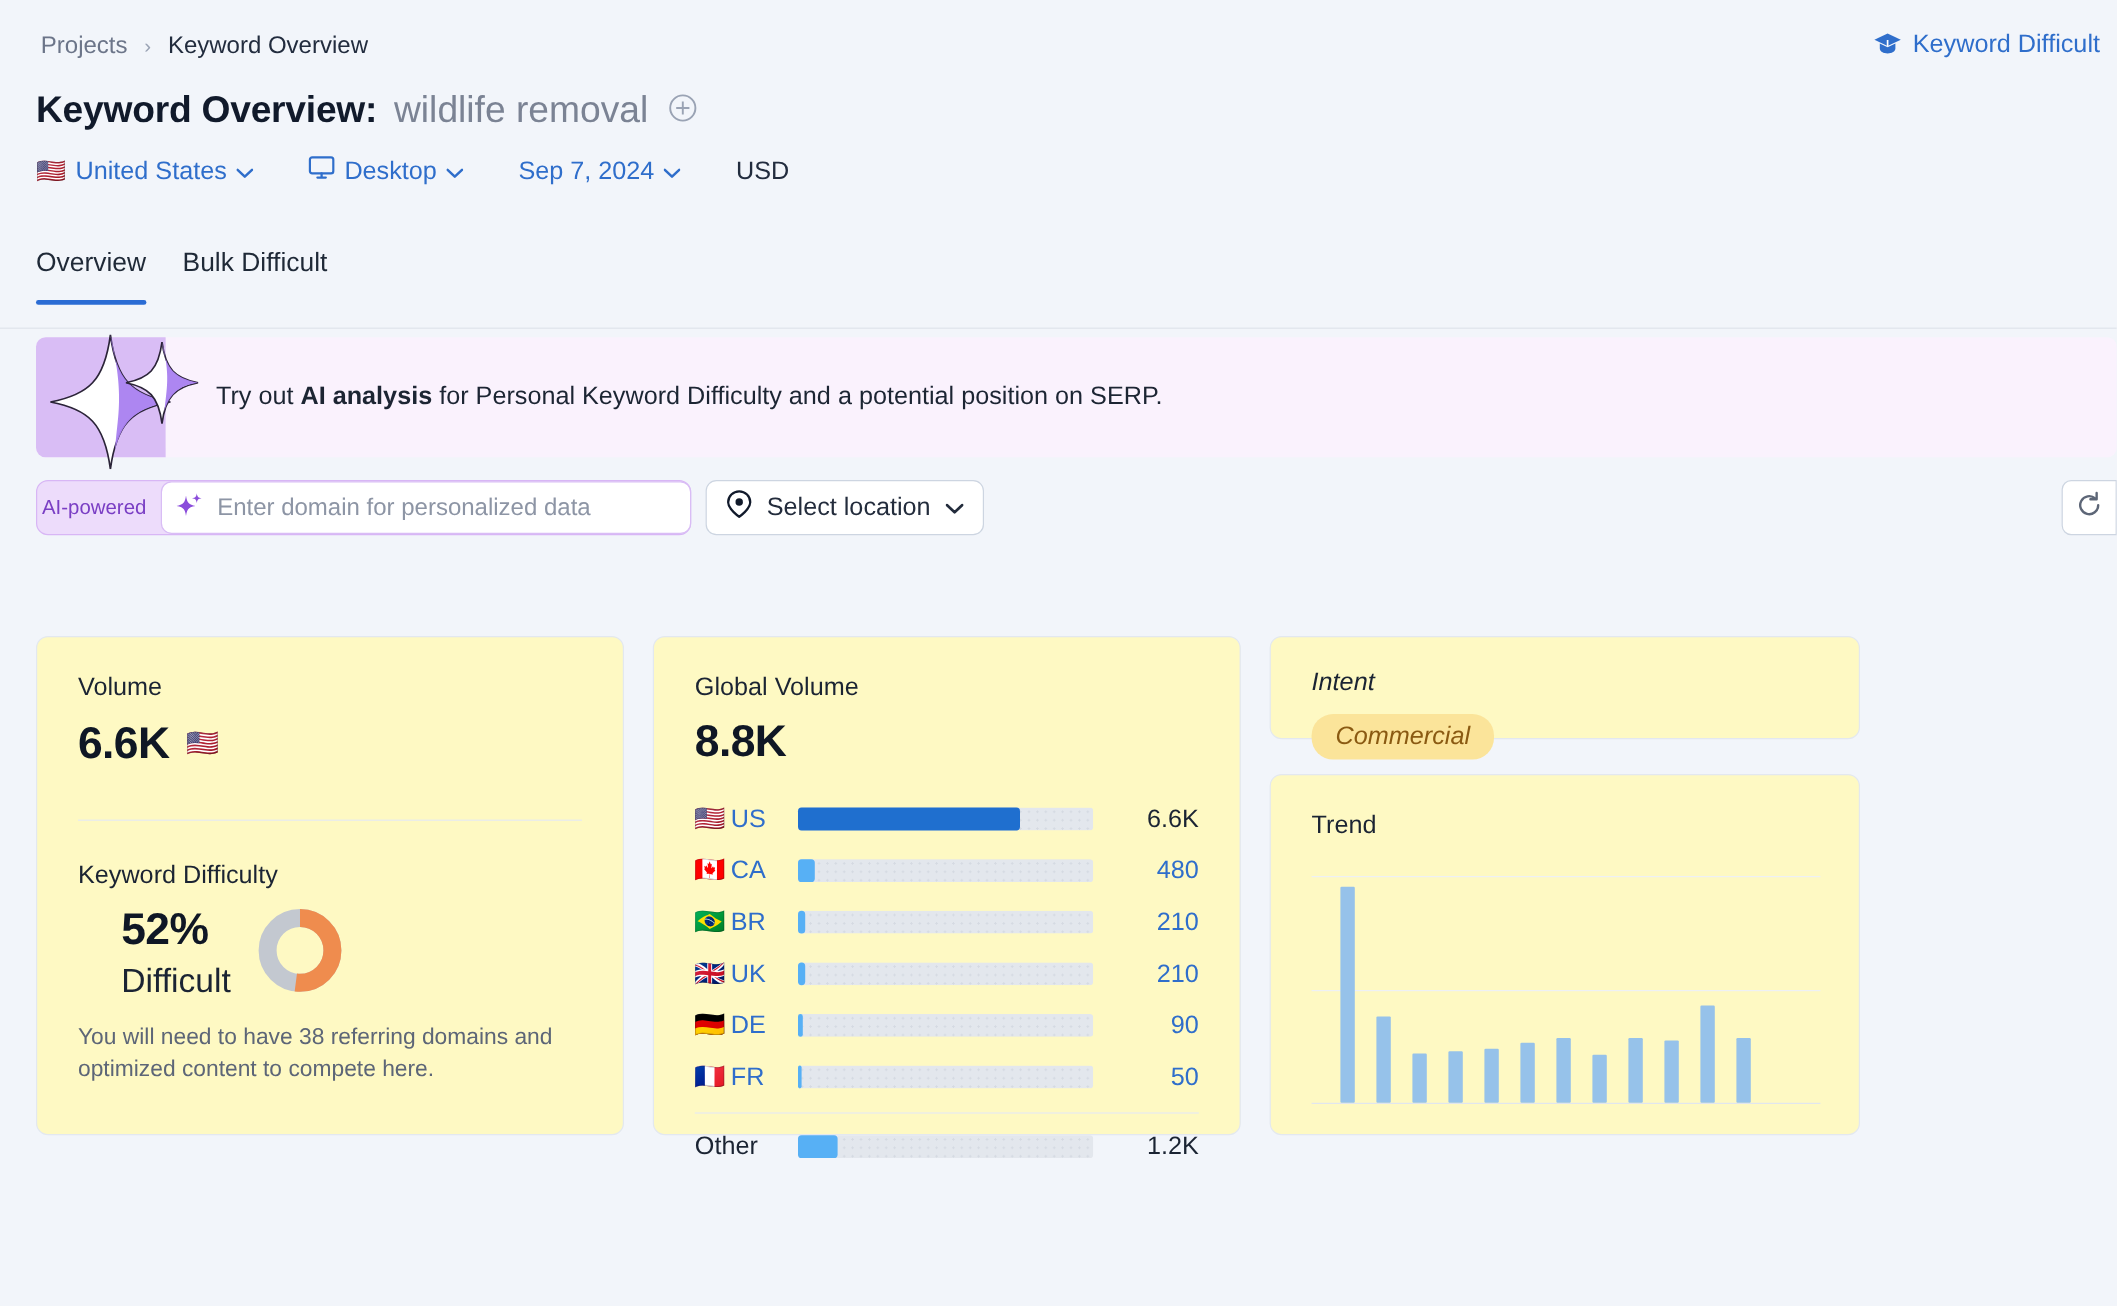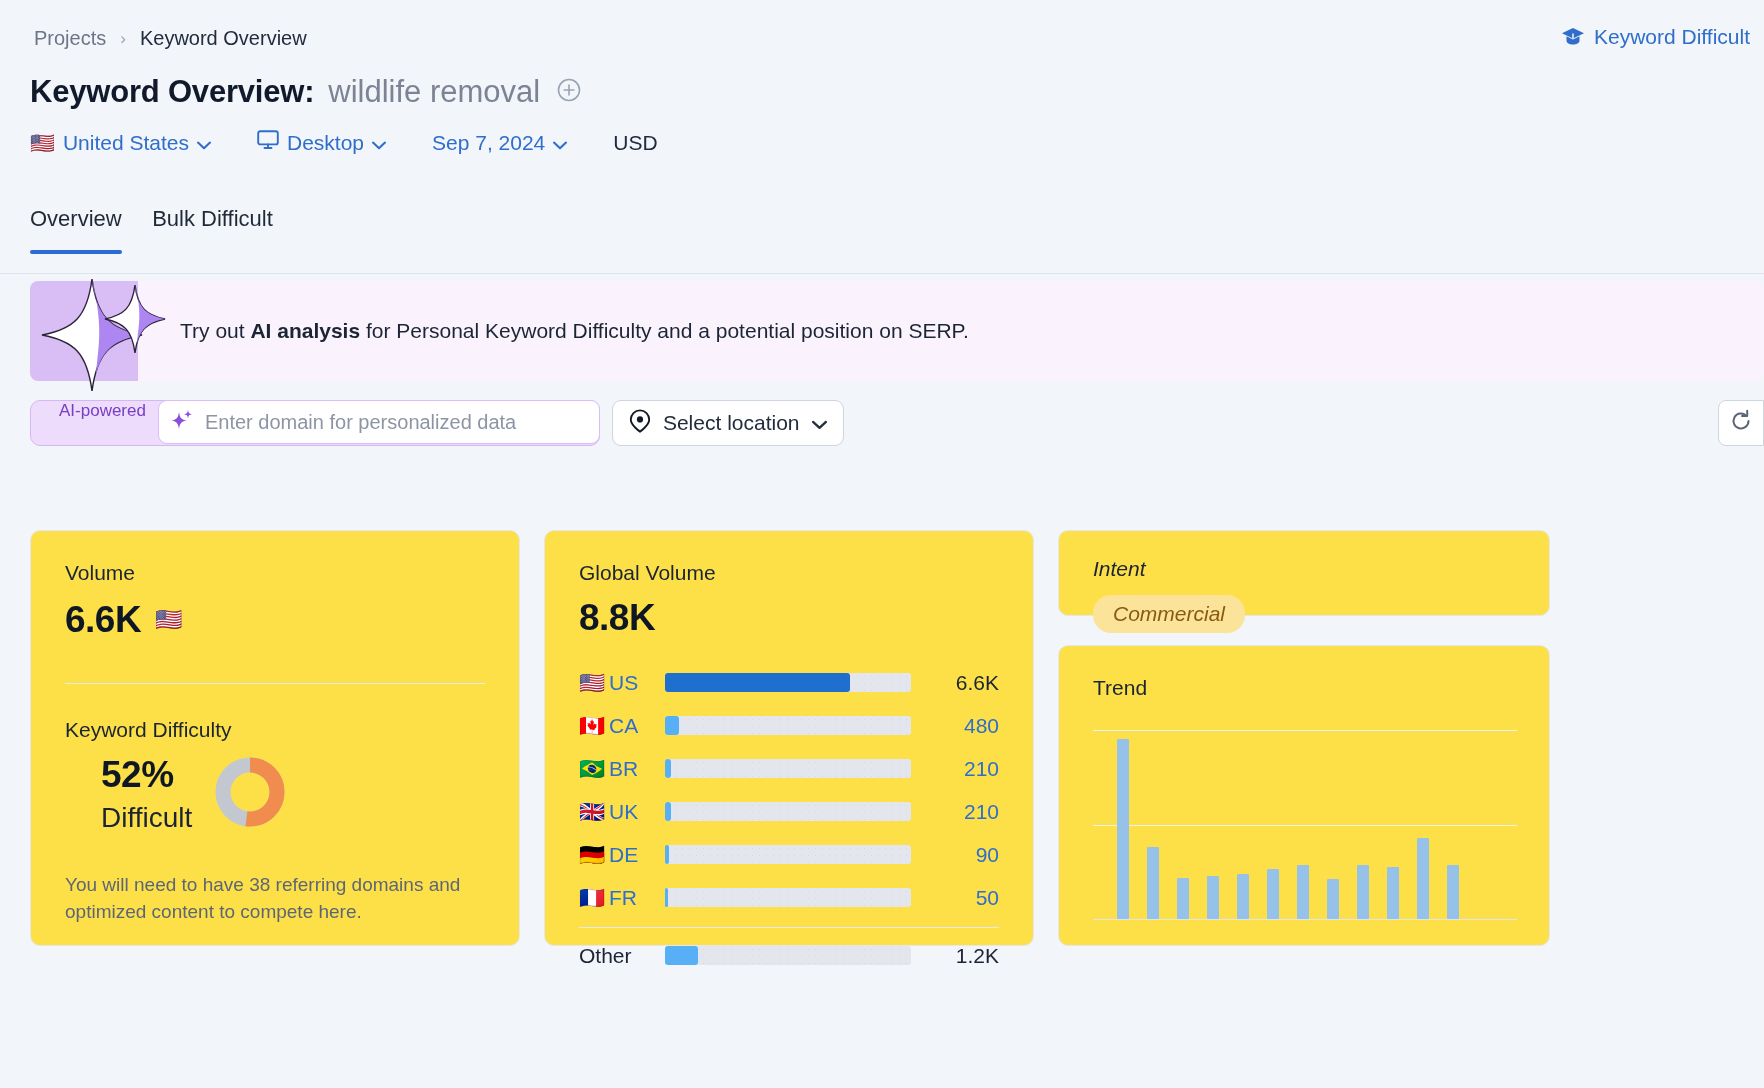--- a/index.html
+++ b/index.html
@@ -90,26 +90,26 @@
   .spark-wrap { position: absolute; left: 0; top: -10px; width: 170px; height: 120px; }
   .banner-text {
     position: relative; margin-left: 150px;
     font-size: 21px; color: #1c2533;
   }
   .banner-text b { font-weight: bold; }
 
   
   .ai-row { position: absolute; left: 30px; top: 400px; display: flex; align-items: center; gap: 12px; }
   .ai-pill {
-    display: flex; align-items: flex-start;
+    display: flex; align-items: center;
     background: #eddcfb;
     border: 1px solid #d8b6f5;
     border-radius: 10px;
     height: 46px;
-    padding-left: 28px;
+    padding-left: 4px;
   }
   .ai-pill-label { font-size: 17px; color: #7a3ec4; padding-right: 12px; font-weight: 500; }
   .ai-input-box {
     display: flex; align-items: center; gap: 10px;
     background: #ffffff;
     border: 1px solid #d9bdf5;
     border-radius: 9px;
     height: 44px;
     margin: -1px -1px -1px 0;
     padding: 0 16px 0 12px;
@@ -138,21 +138,21 @@
     background: #fff;
     border: 1px solid #cdd5e1;
     border-radius: 8px 0 0 8px;
     display: flex; align-items: center; justify-content: center;
     cursor: pointer;
   }
 
   
   .card {
     position: absolute;
-    background: #fde047;
+    background: #fef9c3;
     border: 1px solid #e3e8ef;
     border-radius: 10px;
   }
   #card-volume   { left: 30px;   top: 530px;  width: 490px;  height: 416px; }
   #card-global   { left: 544px;  top: 530px;  width: 490px;  height: 416px; }
   #card-intent   { left: 1058px; top: 530px;  width: 492px;  height: 86px;  }
   #card-trend    { left: 1058px; top: 645px;  width: 492px;  height: 301px; }
 
   .card-label { font-size: 21px; color: #1b2433; }
   .card-big   { font-size: 37px; font-weight: bold; color: #0f1725; letter-spacing: -0.5px; }
@@ -160,21 +160,21 @@
   
   .vol-inner { padding: 30px 34px 0 34px; }
   .vol-big-row { display: flex; align-items: center; gap: 14px; margin-top: 14px; }
   .vol-flag { font-size: 22px; }
   .vol-divider { height: 1px; background: #e6eaf1; margin: 42px 0 0 0; }
   .kd-title { margin-top: 34px; }
   .kd-row { display: flex; align-items: center; gap: 22px; margin-top: 12px; margin-left: 36px; }
   .kd-left { display: flex; flex-direction: column; }
   .kd-pct { font-size: 37px; font-weight: bold; color: #0f1725; letter-spacing: -0.5px; }
   .kd-word { font-size: 28px; color: #1b2433; margin-top: 6px; }
-  .kd-note { margin-top: 38px; font-size: 19px; line-height: 1.42; color: #5d6677; max-width: 400px; }
+  .kd-note { margin-top: 18px; font-size: 19px; line-height: 1.42; color: #5d6677; max-width: 400px; }
 
   
   .gv-inner { padding: 30px 34px 0 34px; }
   .gv-list { margin-top: 22px; }
   .gv-row { display: flex; align-items: center; height: 43px; }
   .gv-flag { font-size: 21px; width: 30px; }
   .gv-code { font-size: 21px; color: #2f6ecb; width: 56px; }
   .gv-bar-track {
     position: relative;
     flex: 1; height: 19px;

